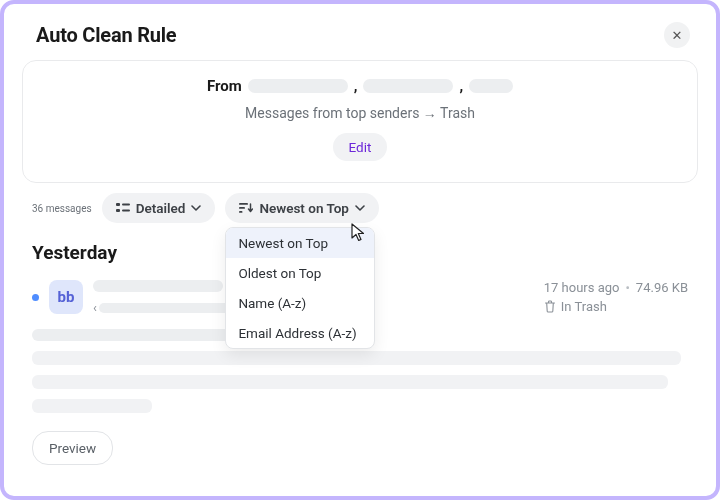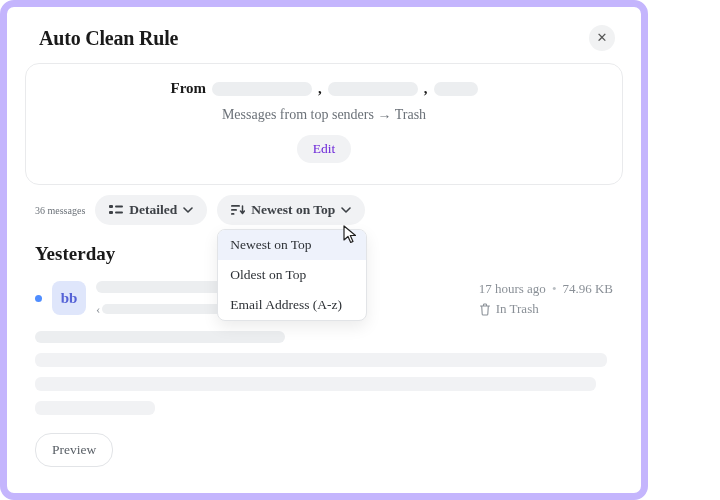--- a/index.html
+++ b/index.html
@@ -3,27 +3,26 @@
 <meta charset="utf-8">
 <style>
   * { box-sizing: border-box; margin: 0; padding: 0; }
   html, body {
     width: 720px; height: 500px;
     font-family: -apple-system, BlinkMacSystemFont, "Segoe UI", Roboto, Helvetica, Arial, sans-serif;
     background: #fff; color: #1a1a1a;
     font-size: 14px;
   }
   .page {
-    width: 648px; height: 500px;
+    width: 720px; height: 500px;
     padding: 18px 10px 10px 10px;
-    border: 7px solid #c4b5fd;
+    border: 4px solid #c4b5fd;
     border-radius: 14px;
     position: relative;
     overflow: hidden;
-    font-family: Liberation Serif, serif;
   }
   .title-row {
     display: flex; align-items: center; justify-content: space-between;
     padding: 0 16px 6px 22px;
   }
   .title {
     font-size: 20px; font-weight: 700; letter-spacing: -0.2px;
   }
   .close-btn {
     width: 26px; height: 26px; border-radius: 50%;
@@ -199,20 +198,21 @@
         </svg>
         <span>Newest on Top</span>
         <svg width="10" height="6" viewBox="0 0 10 6">
           <path d="M1 1 L5 5 L9 1" stroke="#3d4146" stroke-width="1.6" fill="none" stroke-linecap="round" stroke-linejoin="round"></path>
         </svg>
       </div>
 
       <div class="dropdown">
         <div class="dd-item selected">Newest on Top</div>
         <div class="dd-item">Oldest on Top</div>
+        <div class="dd-item">Name (A-z)</div>
         <div class="dd-item">Email Address (A-z)</div>
       </div>
 
       <svg class="cursor-img" width="16" height="20" viewBox="0 0 16 20">
         <path d="M1 1 L1 15 L5 11.5 L7.7 17.5 L10 16.4 L7.3 10.5 L12.5 10.5 Z" fill="#fff" stroke="#222" stroke-width="1.2" stroke-linejoin="round"></path>
       </svg>
     </div>
   </div>
 
   <div class="section-header">Yesterday</div>

